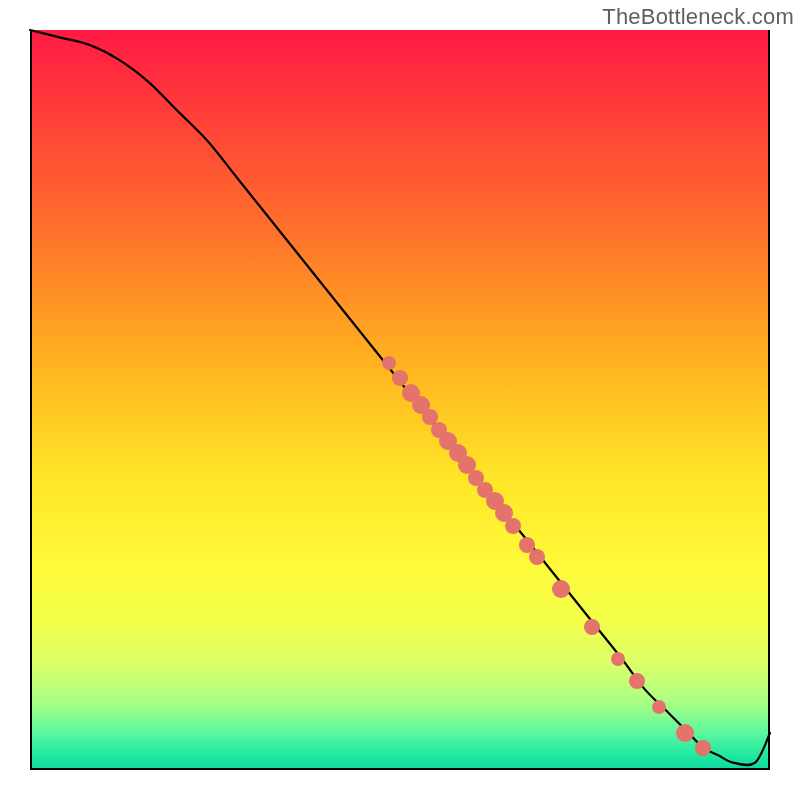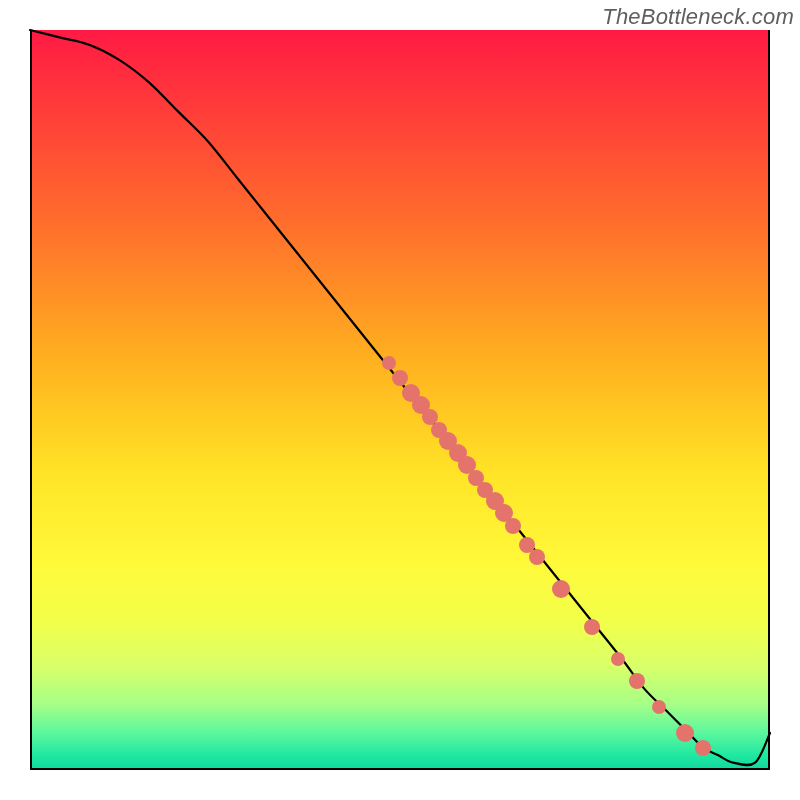--- a/index.html
+++ b/index.html
@@ -7,21 +7,20 @@
     padding: 0;
     width: 800px;
     height: 800px;
     overflow: hidden;
     font-family: Arial, Helvetica, sans-serif;
   }
   .chart-wrap {
     position: relative;
     width: 800px;
     height: 680px;
-    font-style: italic;
   }
   .plot-area {
     position: absolute;
     left: 30px;
     top: 30px;
     width: 740px;
     height: 740px;
     background: linear-gradient(
       to bottom,
       #ff1a44 0%,

